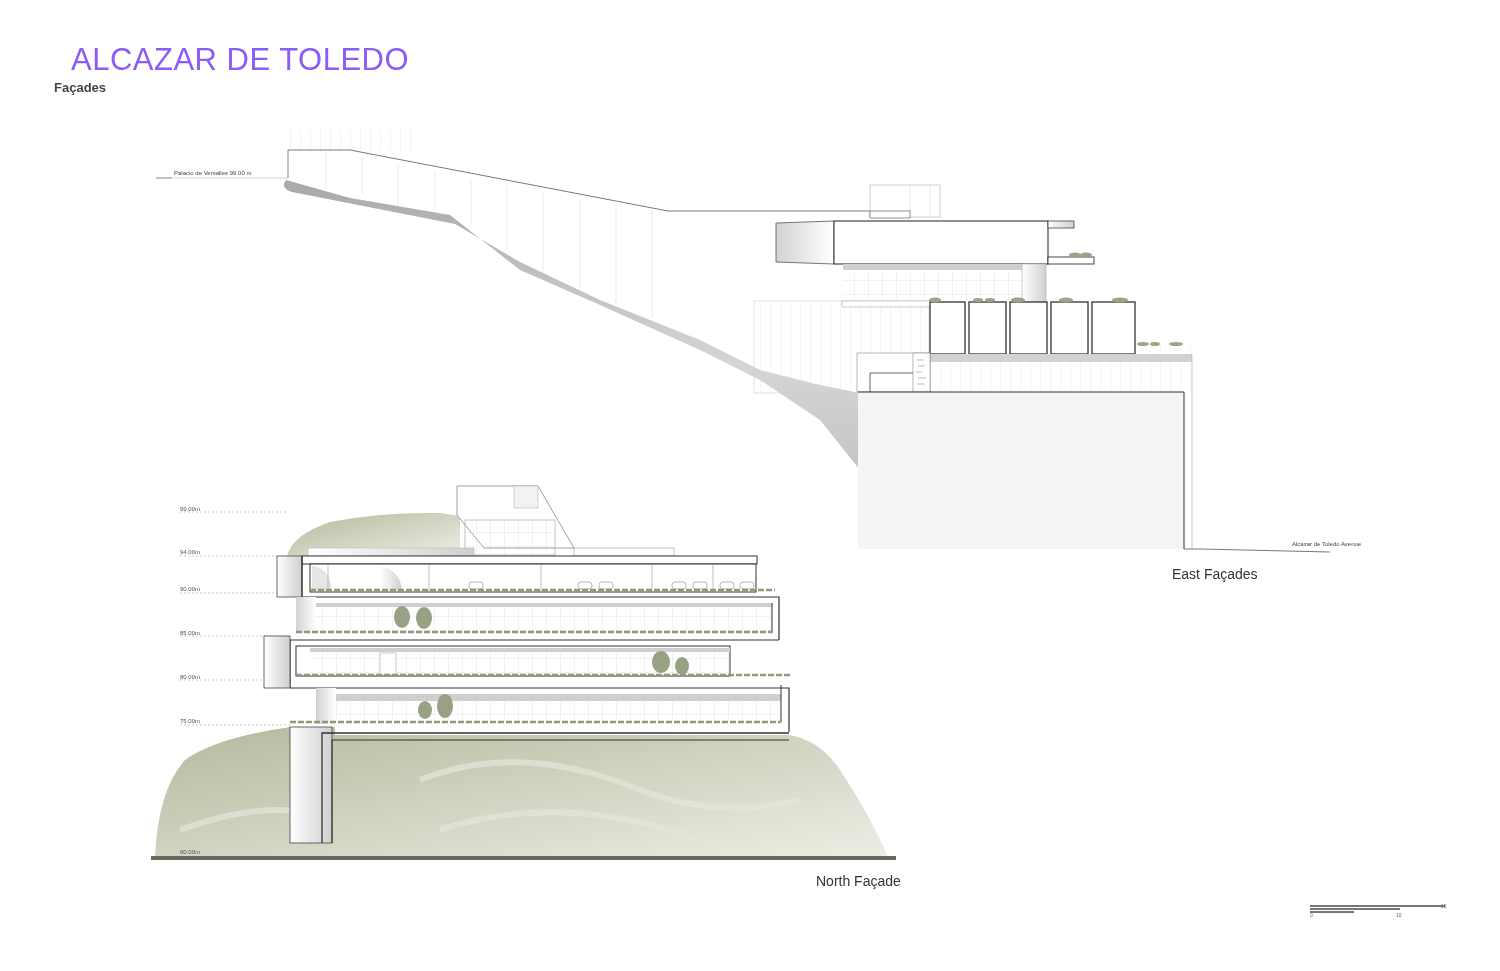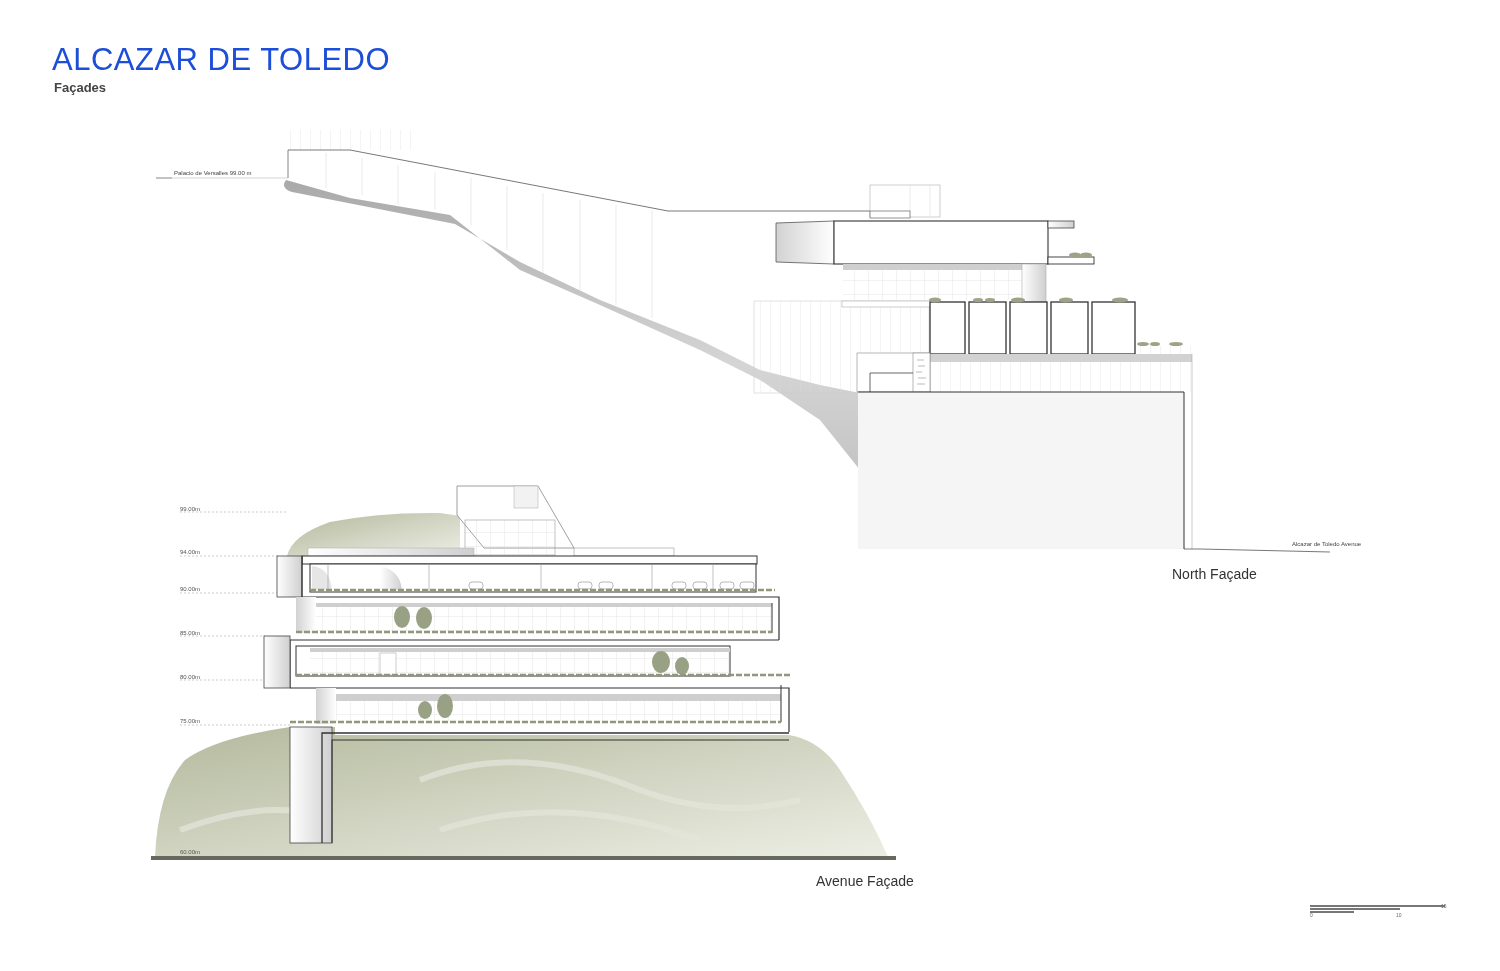--- a/index.html
+++ b/index.html
@@ -1,19 +1,19 @@
 <!DOCTYPE html>
 <html><head>
 <meta charset="utf-8">
 <style>
   html, body { margin: 0; padding: 0; background: #ffffff; }
   body { width: 1500px; height: 971px; position: relative; overflow: hidden;
          font-family: "Liberation Sans", "DejaVu Sans", sans-serif; color: #222; }
-  .title { position: absolute; left: 52px; top: 44px; font-size: 31px; font-weight: 300;
-           letter-spacing: 0.5px; color: #1d4ed8; line-height: 1; }
+  .title { position: absolute; left: 71px; top: 44px; font-size: 31px; font-weight: 300;
+           letter-spacing: 0.5px; color: #8b5cf6; line-height: 1; }
   .subtitle { position: absolute; left: 54px; top: 80px; font-size: 13px; color: #444; font-weight: bold; }
   .label-small { position: absolute; font-size: 6px; color: #444; white-space: nowrap; }
   .caption { position: absolute; font-size: 14px; color: #333; white-space: nowrap; }
   .level { position: absolute; left: 180px; font-size: 6px; color: #555; }
   svg.drawing { position: absolute; left: 0; top: 0; }
   .scalebar { position: absolute; left: 1310px; top: 905px; width: 135px; height: 20px; }
   .scalebar .bar { position: absolute; left: 0; height: 2px; background: #777; }
   .scalebar .tick { position: absolute; font-size: 5px; color: #666; top: 7px; }
 </style>
 </head>
@@ -231,31 +231,31 @@
     <rect x="290" y="727" width="42" height="116" fill="url(#wallGrad)" stroke="#444" stroke-width="0.8"></rect>
     <polyline points="322,843 322,733 789,733" fill="none" stroke="#333" stroke-width="1.3"></polyline>
     <polyline points="332,843 332,740 789,740" fill="none" stroke="#333" stroke-width="1.1"></polyline>
 
     <rect x="151" y="856" width="745" height="4" fill="#666a5e"></rect>
   </g>
 </svg>
 
 <div class="label-small" style="left:174px; top:170px;">Palacio de Versalles  99.00 m</div>
 <div class="label-small" style="left:1292px; top:541px;">Alcazar de Toledo Avenue</div>
-<div class="caption" style="left:1172px; top:566px;">North Façade</div>
+<div class="caption" style="left:1172px; top:566px;">East Façades</div>
 
 <div class="level" style="top:506px;">99.00m</div>
 <div class="level" style="top:549px;">94.00m</div>
 <div class="level" style="top:586px;">90.00m</div>
 <div class="level" style="top:630px;">85.00m</div>
 <div class="level" style="top:674px;">80.00m</div>
 <div class="level" style="top:718px;">75.00m</div>
 <div class="level" style="top:849px;">60.00m</div>
 
-<div class="caption" style="left:816px; top:873px;">Avenue Façade</div>
+<div class="caption" style="left:816px; top:873px;">North Façade</div>
 
 <div class="scalebar">
   <div class="bar" style="top:0; width:135px;"></div>
   <div class="bar" style="top:3px; width:90px;"></div>
   <div class="bar" style="top:6px; width:44px;"></div>
   <span class="tick" style="left:0;">0</span>
   <span class="tick" style="left:86px;">10</span>
   <span class="tick" style="left:131px; top:-2px;">15</span>
 </div>
 

